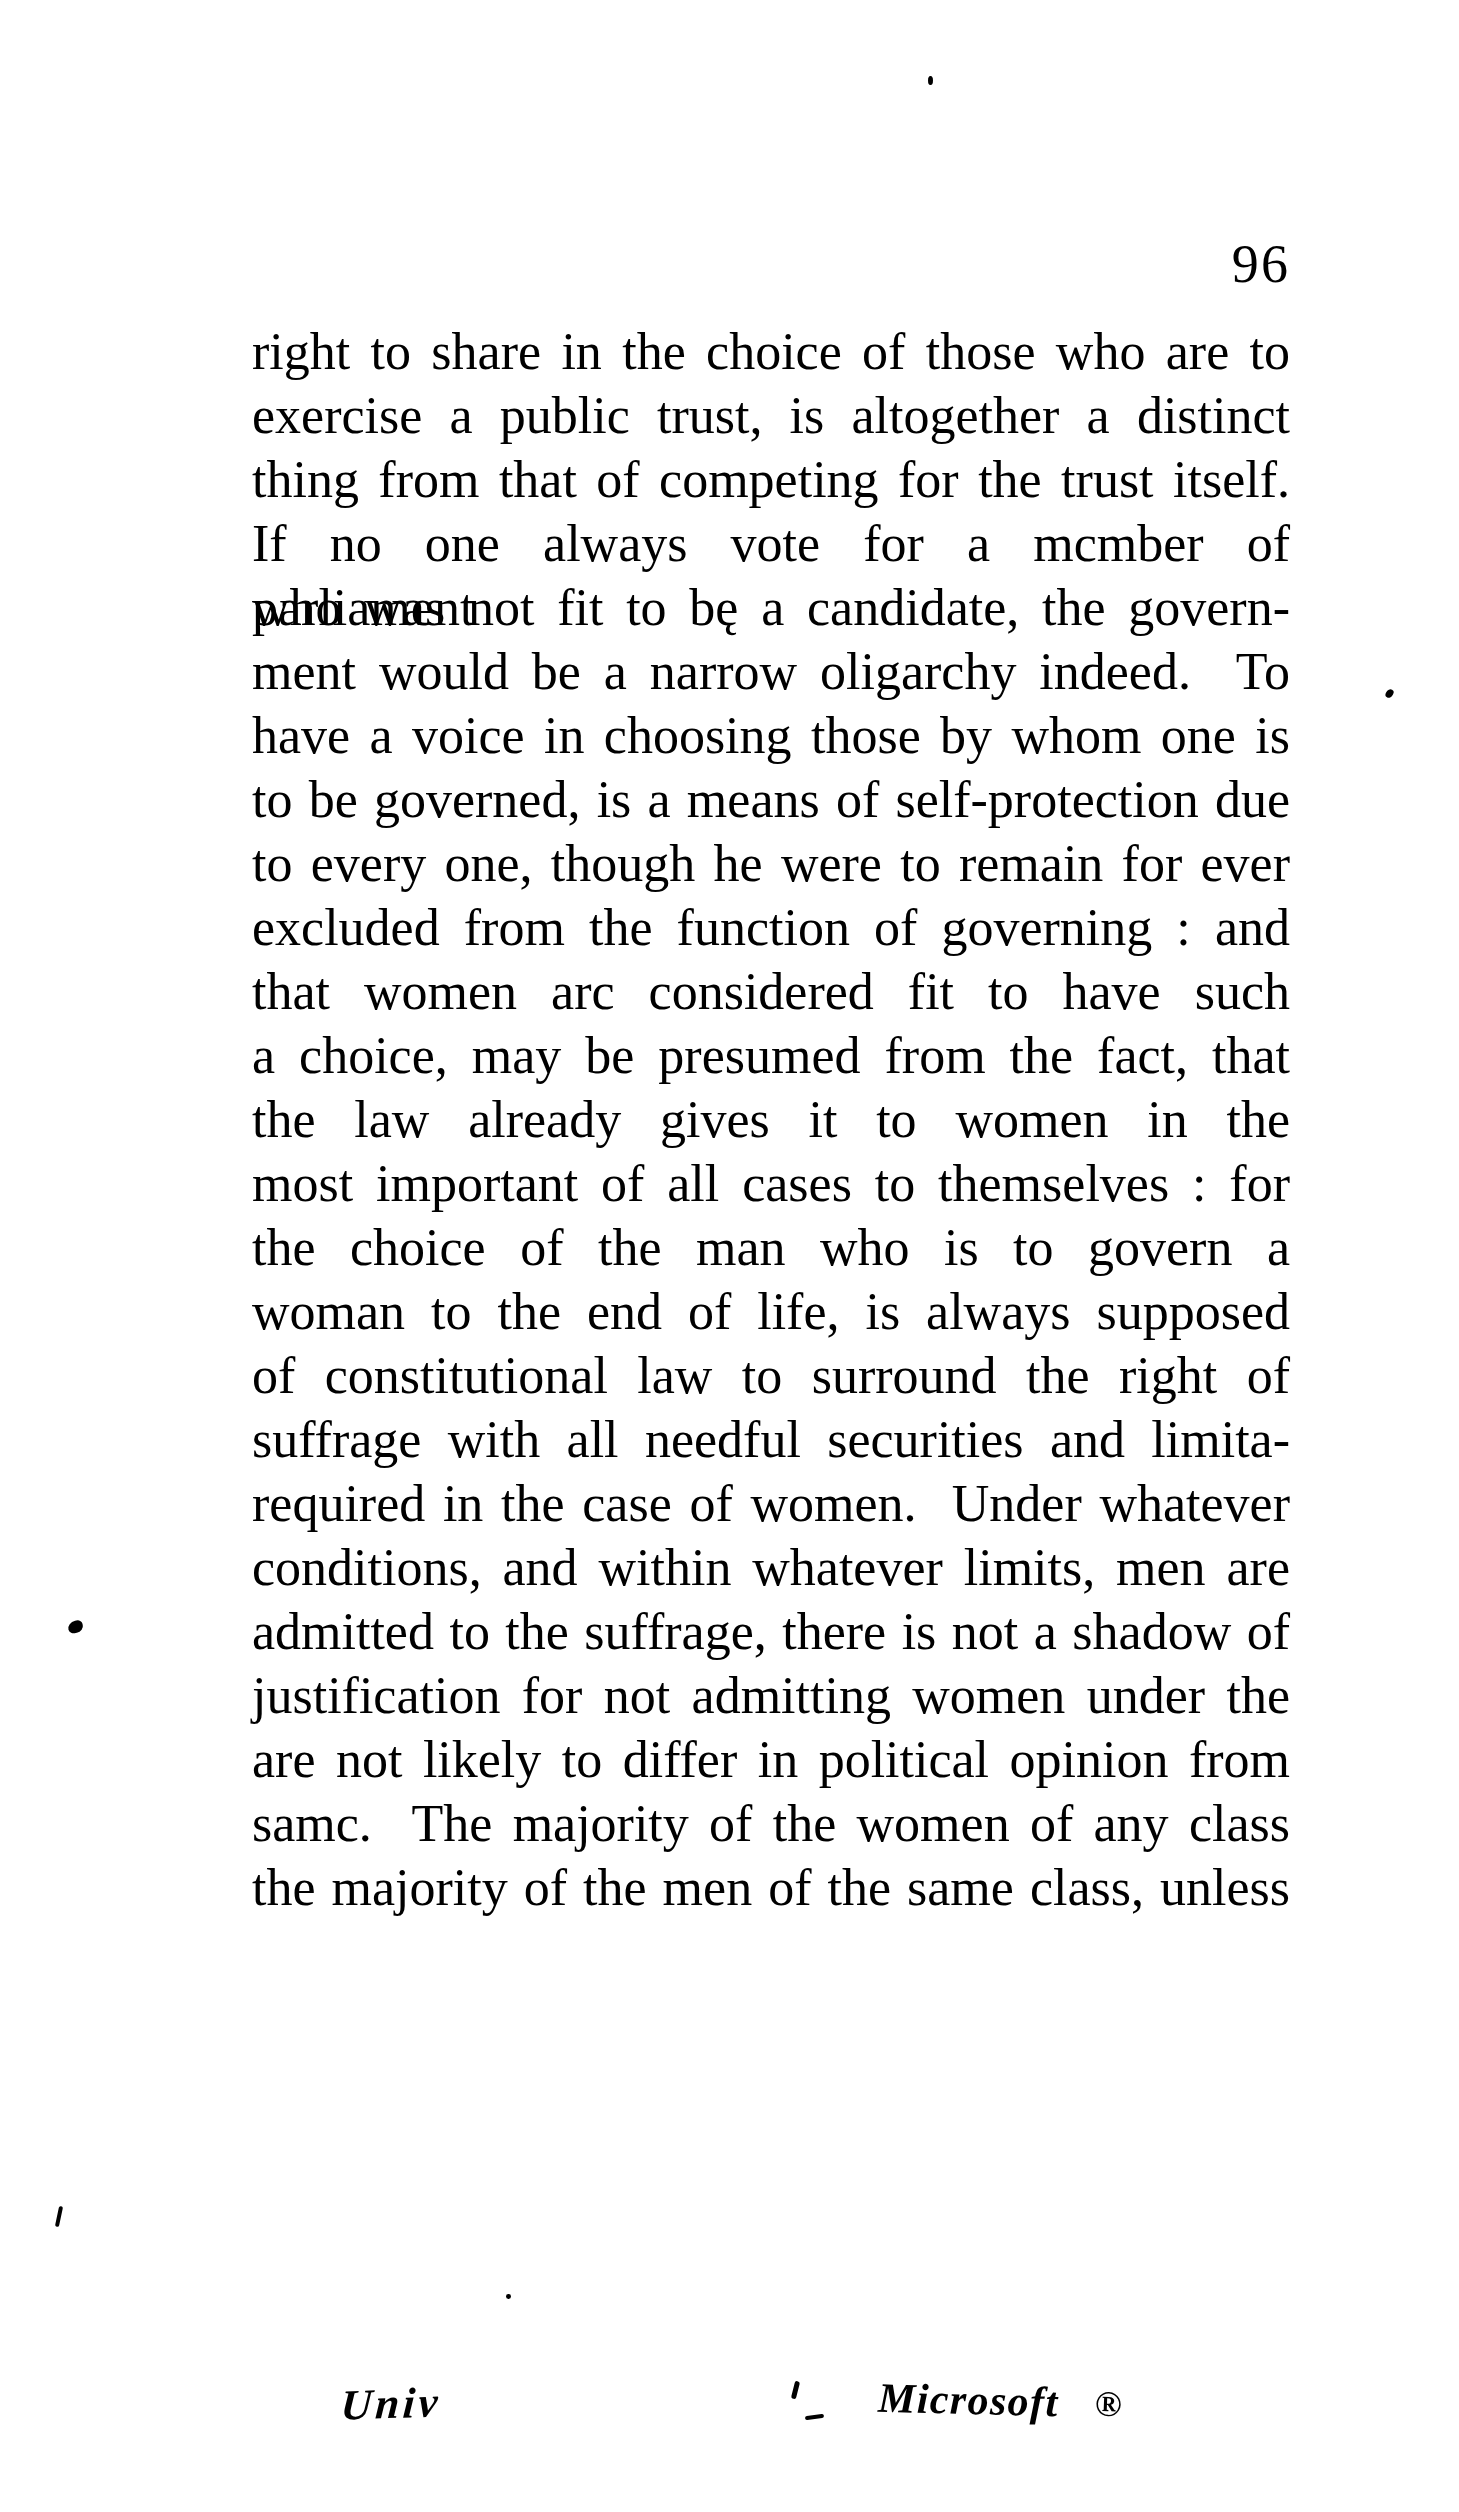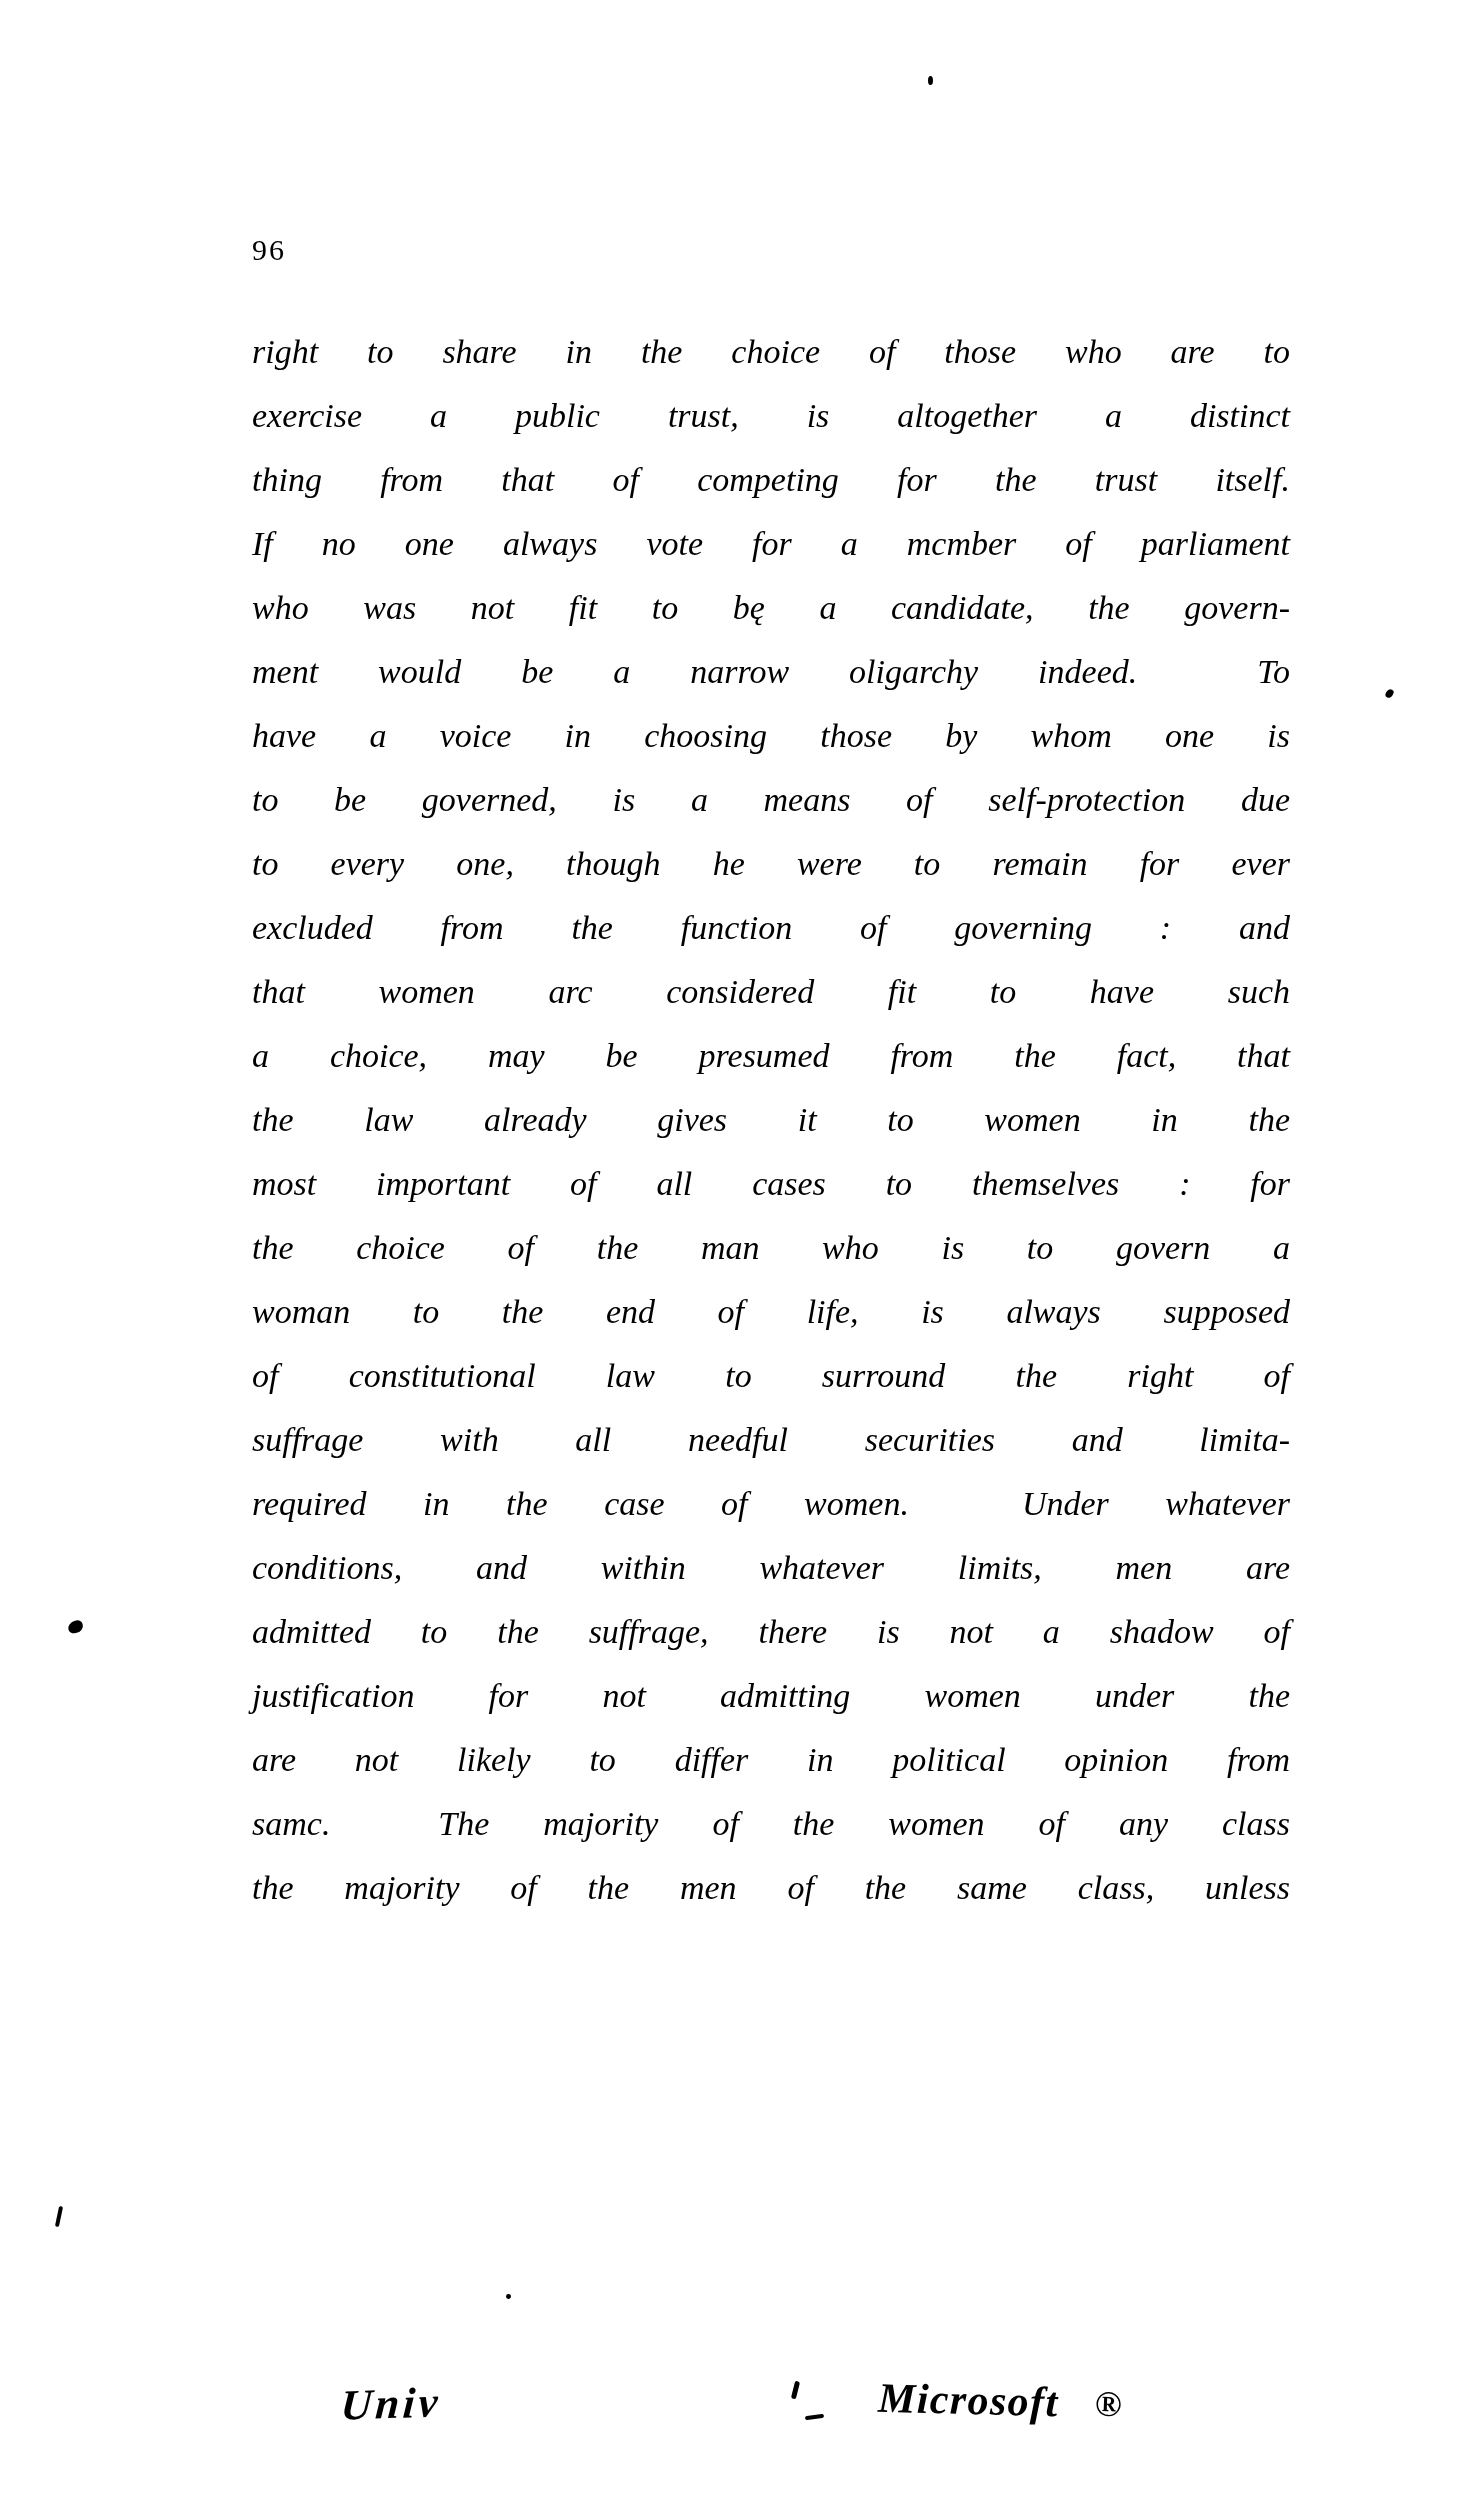--- a/index.html
+++ b/index.html
@@ -11,32 +11,31 @@
     background: #ffffff;
     color: #000000;
     font-family: "Liberation Serif", serif;
     overflow: hidden;
   }
   .page-number {
     position: absolute;
     left: 252px;
     top: 233px;
     width: 1038px;
-    text-align: left;
-    font-size: 30px;
+    text-align: right;
+    font-size: 54px;
     letter-spacing: 2.1px;
   }
   .text-block {
     position: absolute;
     left: 252px;
     top: 320px;
     width: 1038px;
-    font-size: 34px;
+    font-size: 52px;
     line-height: 64px;
-    font-style: italic;
   }
   .line {
     height: 64px;
     text-align: justify;
     text-align-last: justify;
     -moz-text-align-last: justify;
     word-spacing: 2.1px;
     white-space: normal;
   }
   

